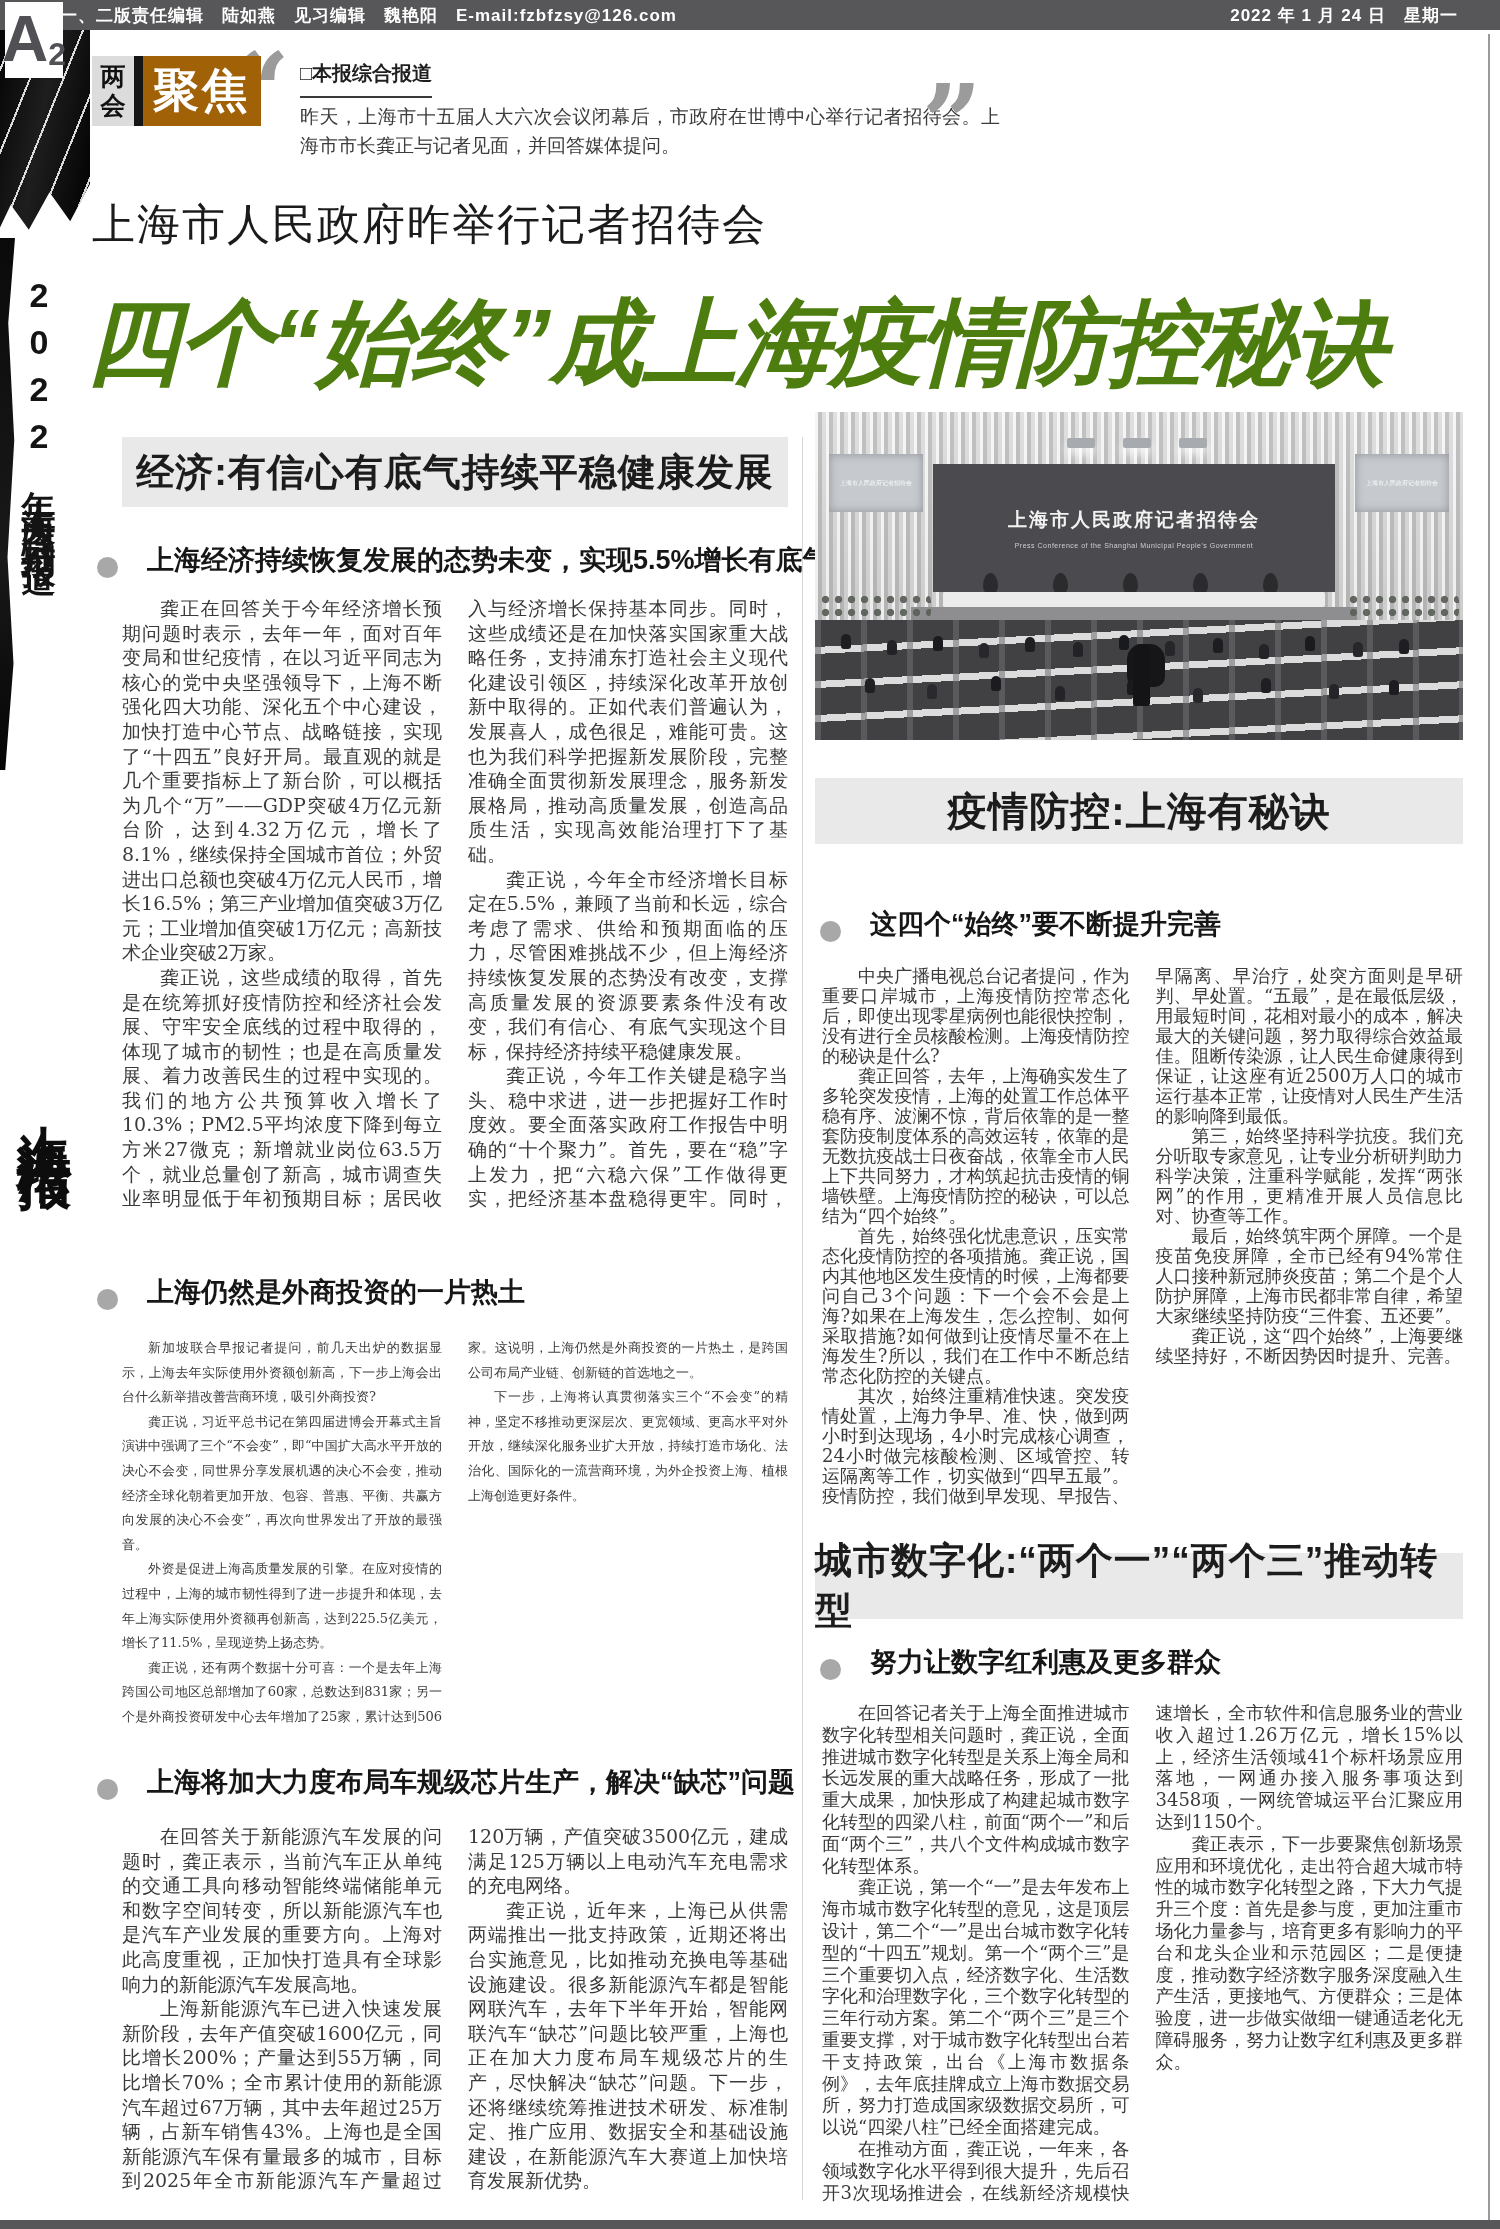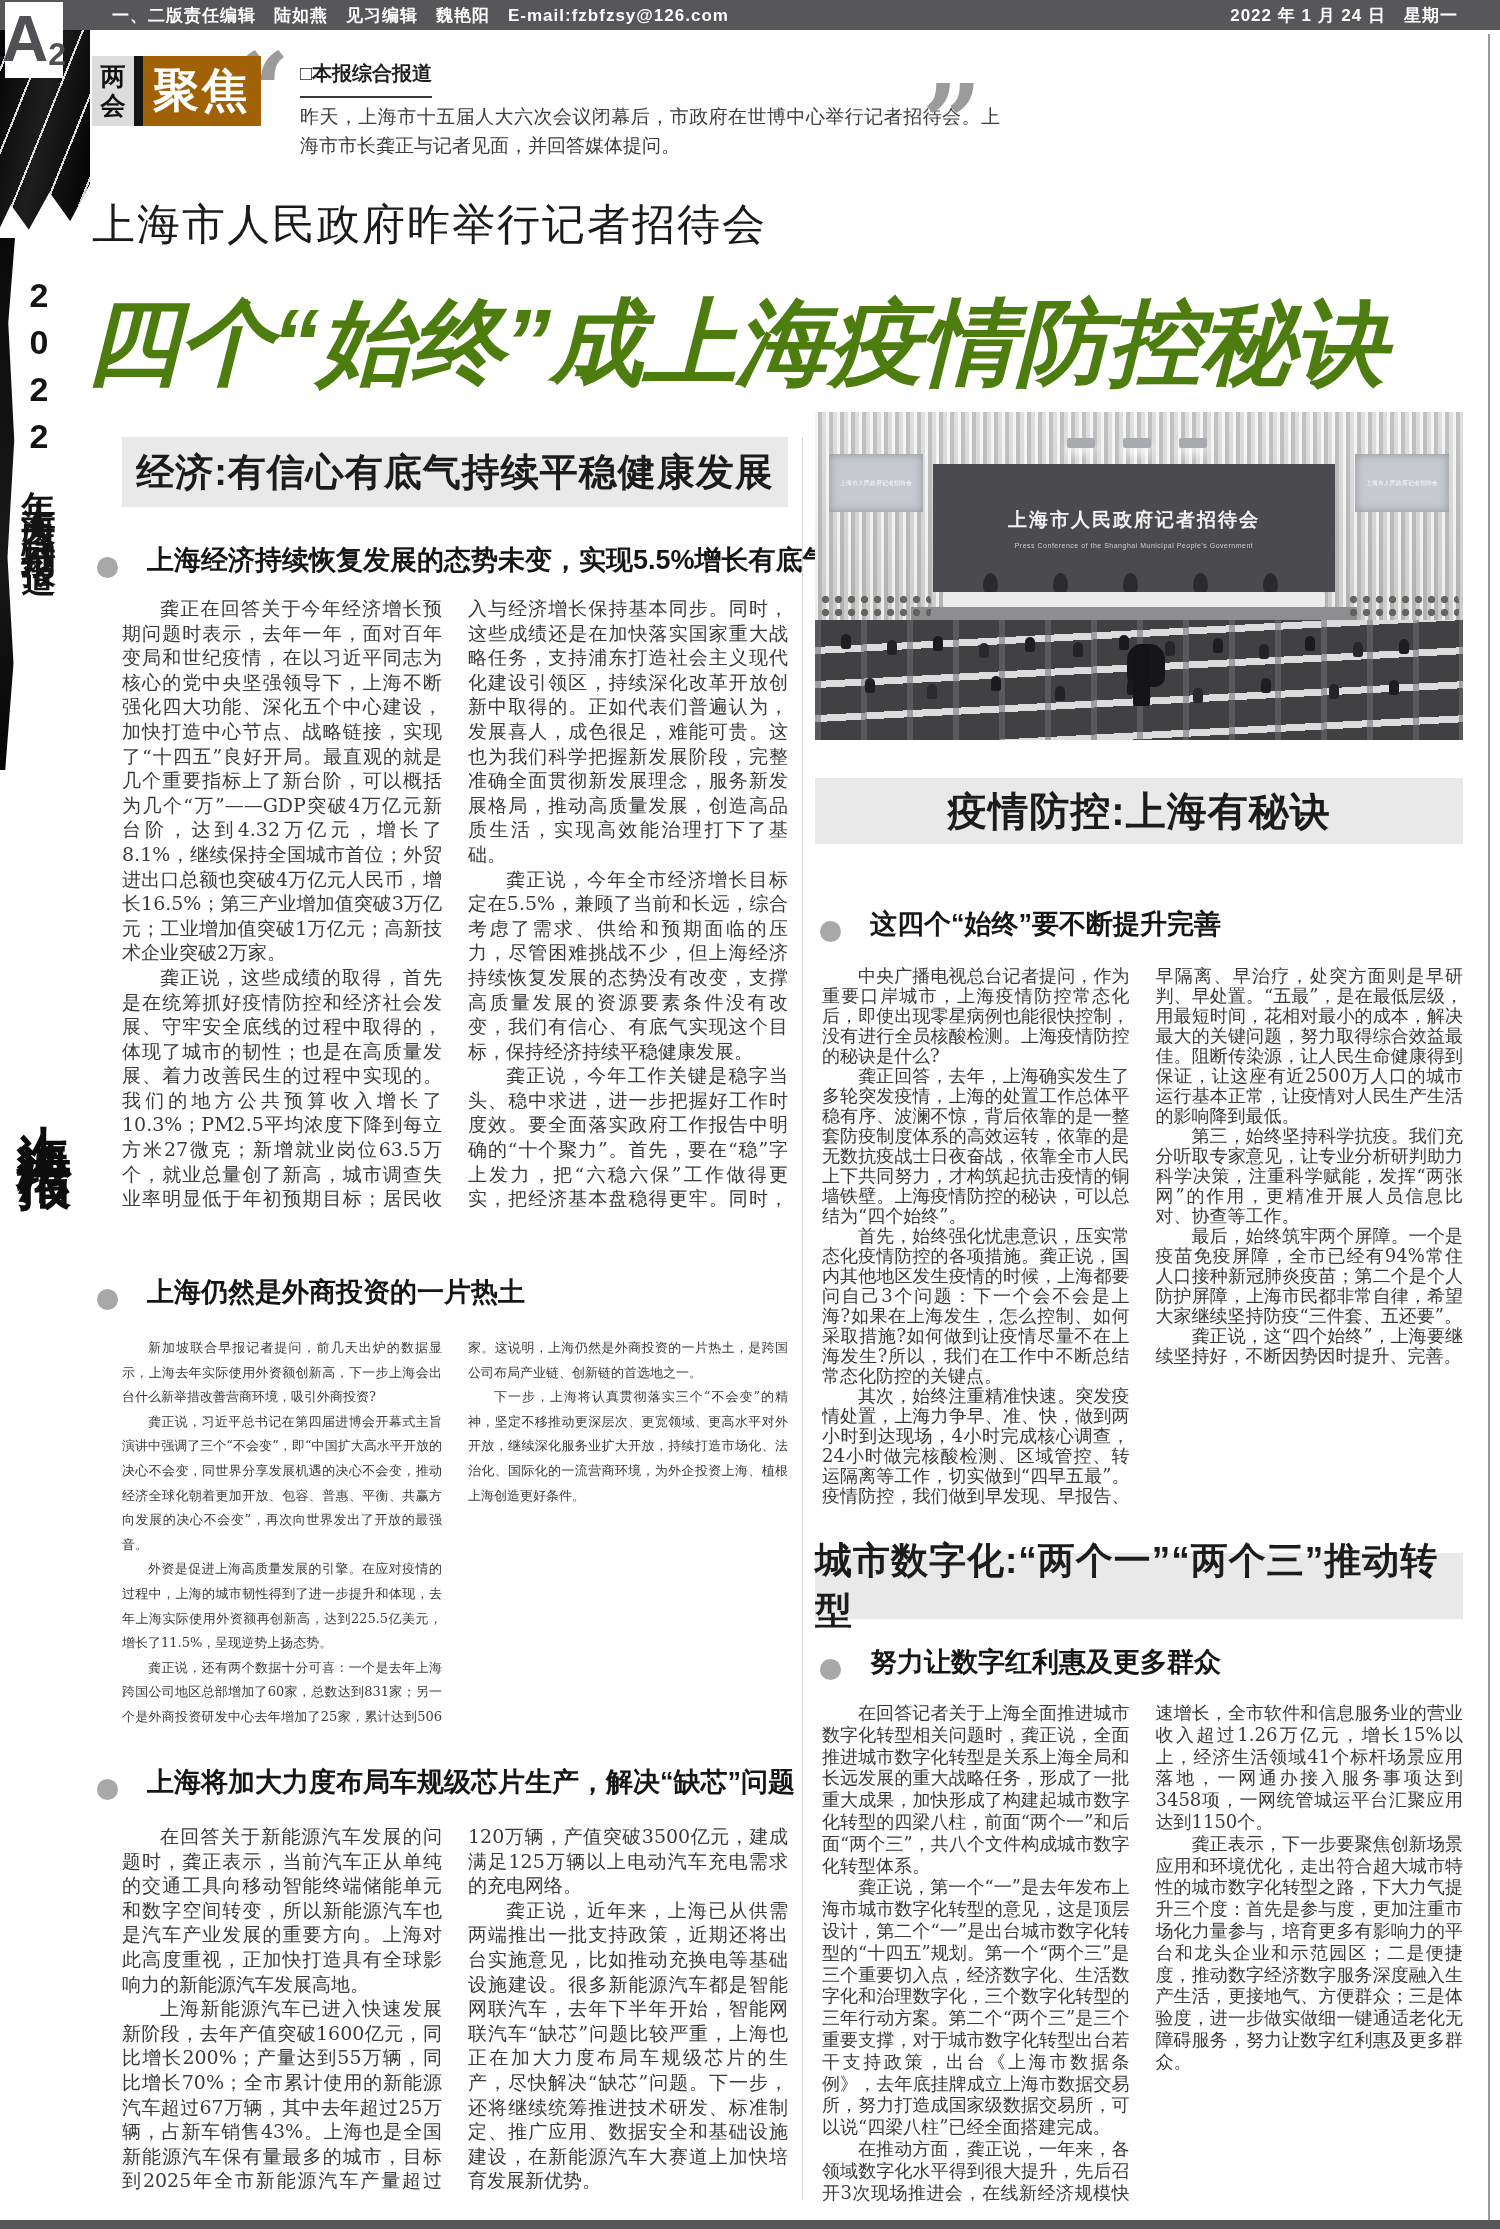--- a/index.html
+++ b/index.html
@@ -5,21 +5,21 @@
   * { box-sizing: border-box; }
   html,body { margin:0; padding:0; }
   body {
     width:1500px; height:2229px; position:relative; background:#fff;
     font-family:"Liberation Sans", sans-serif; overflow:hidden;
   }
   
   .topbar {
     position:absolute; left:0; top:0; width:1500px; height:30px; background:#57575a;
     color:#fff; display:flex; align-items:center; justify-content:space-between;
-    padding:0 42px 0 112px; font-size:17px; font-weight:bold; letter-spacing:1px; z-index:3;
+    padding:0 42px 0 60px; font-size:17px; font-weight:bold; letter-spacing:1px; z-index:3;
   }
   
   .a2 {
     position:absolute; left:5px; top:2px; width:58px; height:76px; background:#fff;
     color:#515155; display:flex; justify-content:center; z-index:5;
   }
   .a2 .letter { font-size:64px; font-weight:900; line-height:74px; }
   .a2 .num { font-size:32px; font-weight:900; margin-top:34px; }
   
   .brush-top {

